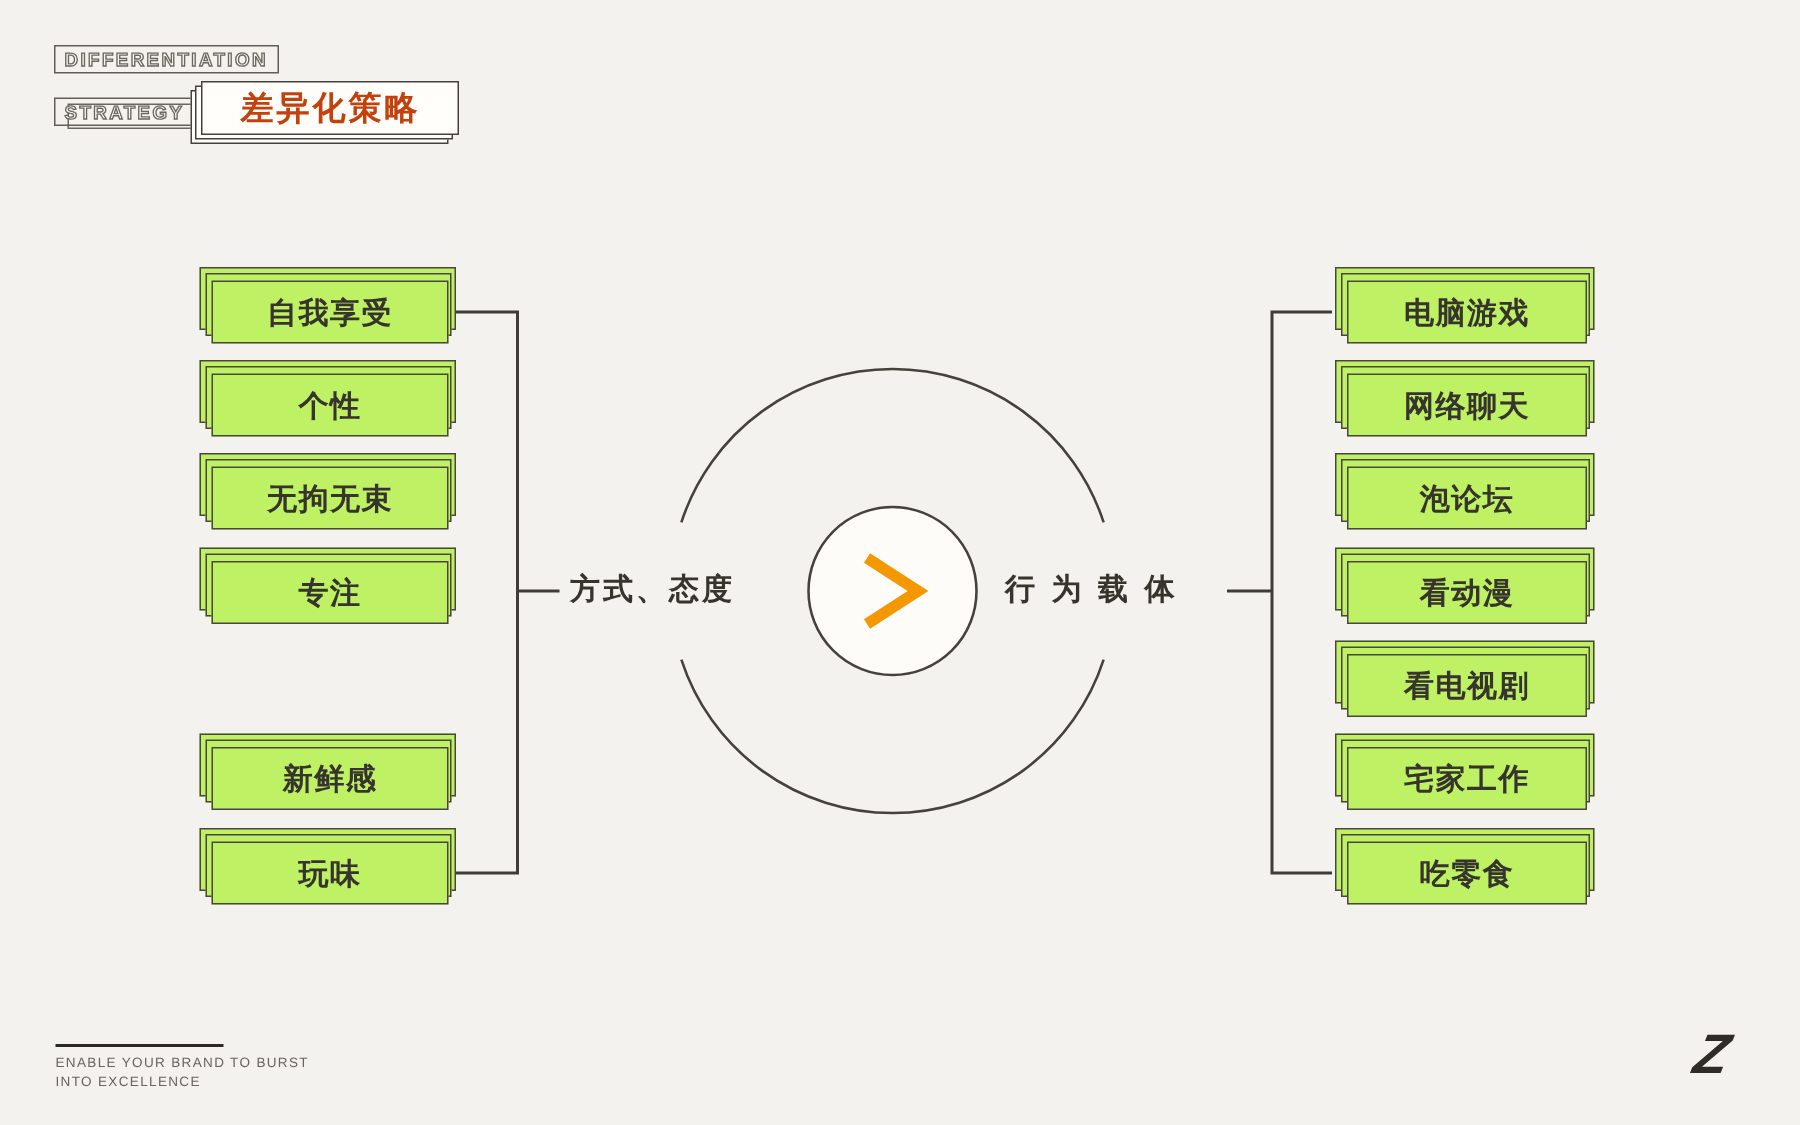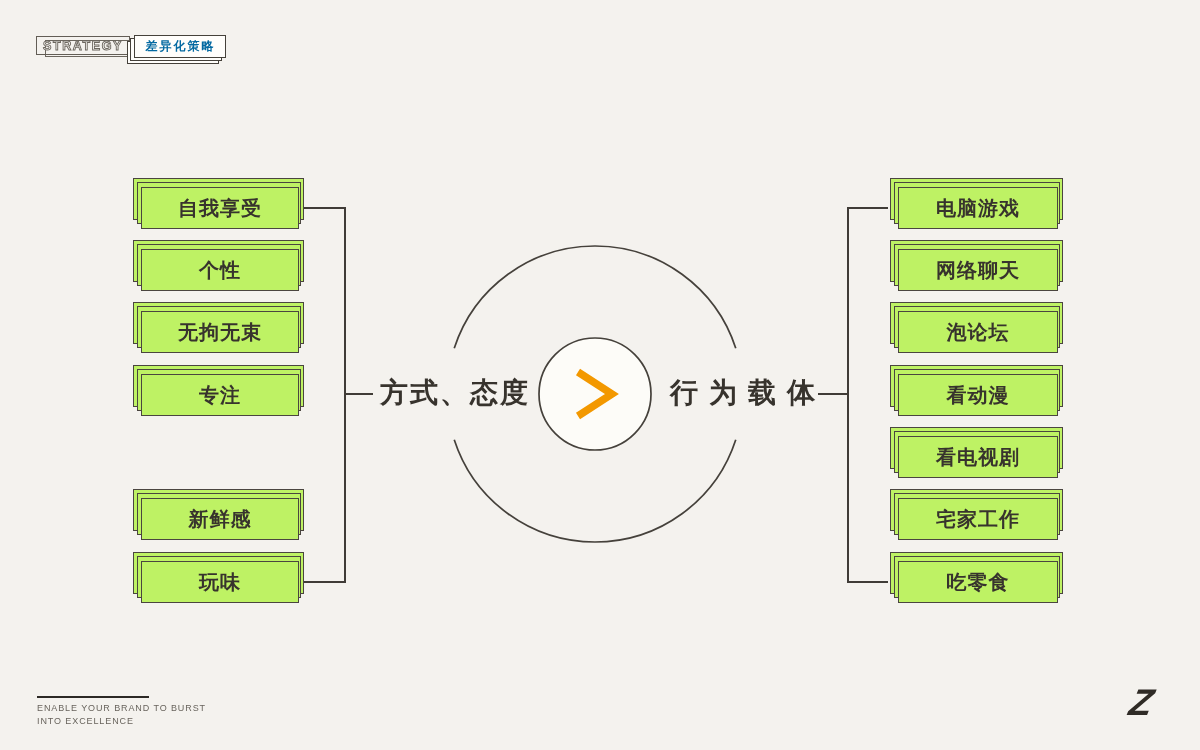--- a/index.html
+++ b/index.html
@@ -18,22 +18,22 @@
     background:transparent; white-space:nowrap;
   }
   .hdr-line2 { position:relative; display:inline-block; margin-top:-1.5px; }
   .hdr-line2 .backsheet {
     position:absolute; left:9px; top:4px; right:-16px; bottom:-2px;
     border:1.2px solid #6b665e; z-index:-1;
   }
   .hdr-zh {
     position:relative; display:inline-block; margin-top:5px;
     border:1.5px solid #45413a; background:#fffefb;
-    padding:2px 10px; font-size:12px; font-weight:bold; letter-spacing:2px;
-    color:#0369a1; white-space:nowrap;
+    padding:2px 25px; font-size:22px; font-weight:bold; letter-spacing:2px;
+    color:#c2410c; white-space:nowrap;
   }
   .hdr-zh-wrap { position:relative; display:inline-block; margin-top:5px; }
   .hdr-zh-wrap .zh-l2, .hdr-zh-wrap .zh-l3 {
     position:absolute; border:1.2px solid #45413a; background:#fffefb;
   }
   .hdr-zh-wrap .zh-l2 { left:-4px; right:4px; top:3px; bottom:-3px; z-index:1; }
   .hdr-zh-wrap .zh-l3 { left:-7px; right:7px; top:6px; bottom:-6px; z-index:0; }
   .hdr-zh-wrap .hdr-zh { position:relative; z-index:2; margin-top:0; }
 
   
@@ -44,21 +44,21 @@
   .stackbox .l3 { left:-8px; right:-5px; top:-9px; bottom:9px; z-index:1; }
   .stackbox .l2 { left:-4px; right:-2px; top:-5px; bottom:5px; z-index:2; }
   .stackbox .main {
     left:0; right:0; top:0; bottom:0; z-index:3;
     display:flex; align-items:center; justify-content:center;
     font-size:20px; font-weight:bold; letter-spacing:1px; color:#37332d;
   }
 
   
   .grp-label {
-    position:absolute; z-index:3; font-size:28px; font-weight:bold;
+    position:absolute; z-index:3; font-size:20px; font-weight:bold;
     color:#37332d; white-space:nowrap; line-height:32px;
   }
   .grp-label.left  { left:380px; top:377px; letter-spacing:2px; }
   .grp-label.right { left:670px; top:377px; letter-spacing:11px; }
 
   
   .overlay { position:absolute; left:0; top:0; z-index:1; }
 
   
   .foot-rule { position:absolute; left:37px; top:696px; width:112px; height:2px; background:#2c2925; z-index:4; }
@@ -72,20 +72,23 @@
     font-size:37px; font-weight:800; font-style:italic;
     transform:skewX(-12deg); color:#2f2b26; line-height:38px;
   }
 </style>
 </head>
 <body>
 
 <div class="canvas">
 
   <div class="hdr">
+    <div>
+      <span class="hdr-en-box">DIFFERENTIATION</span>
+    </div>
     <div class="hdr-line2">
       <span class="backsheet"></span>
       <span class="hdr-en-box">STRATEGY</span>
     </div>
     <div class="hdr-zh-wrap">
       <span class="zh-l3"></span>
       <span class="zh-l2"></span>
       <span class="hdr-zh">差异化策略</span>
     </div>
   </div>

